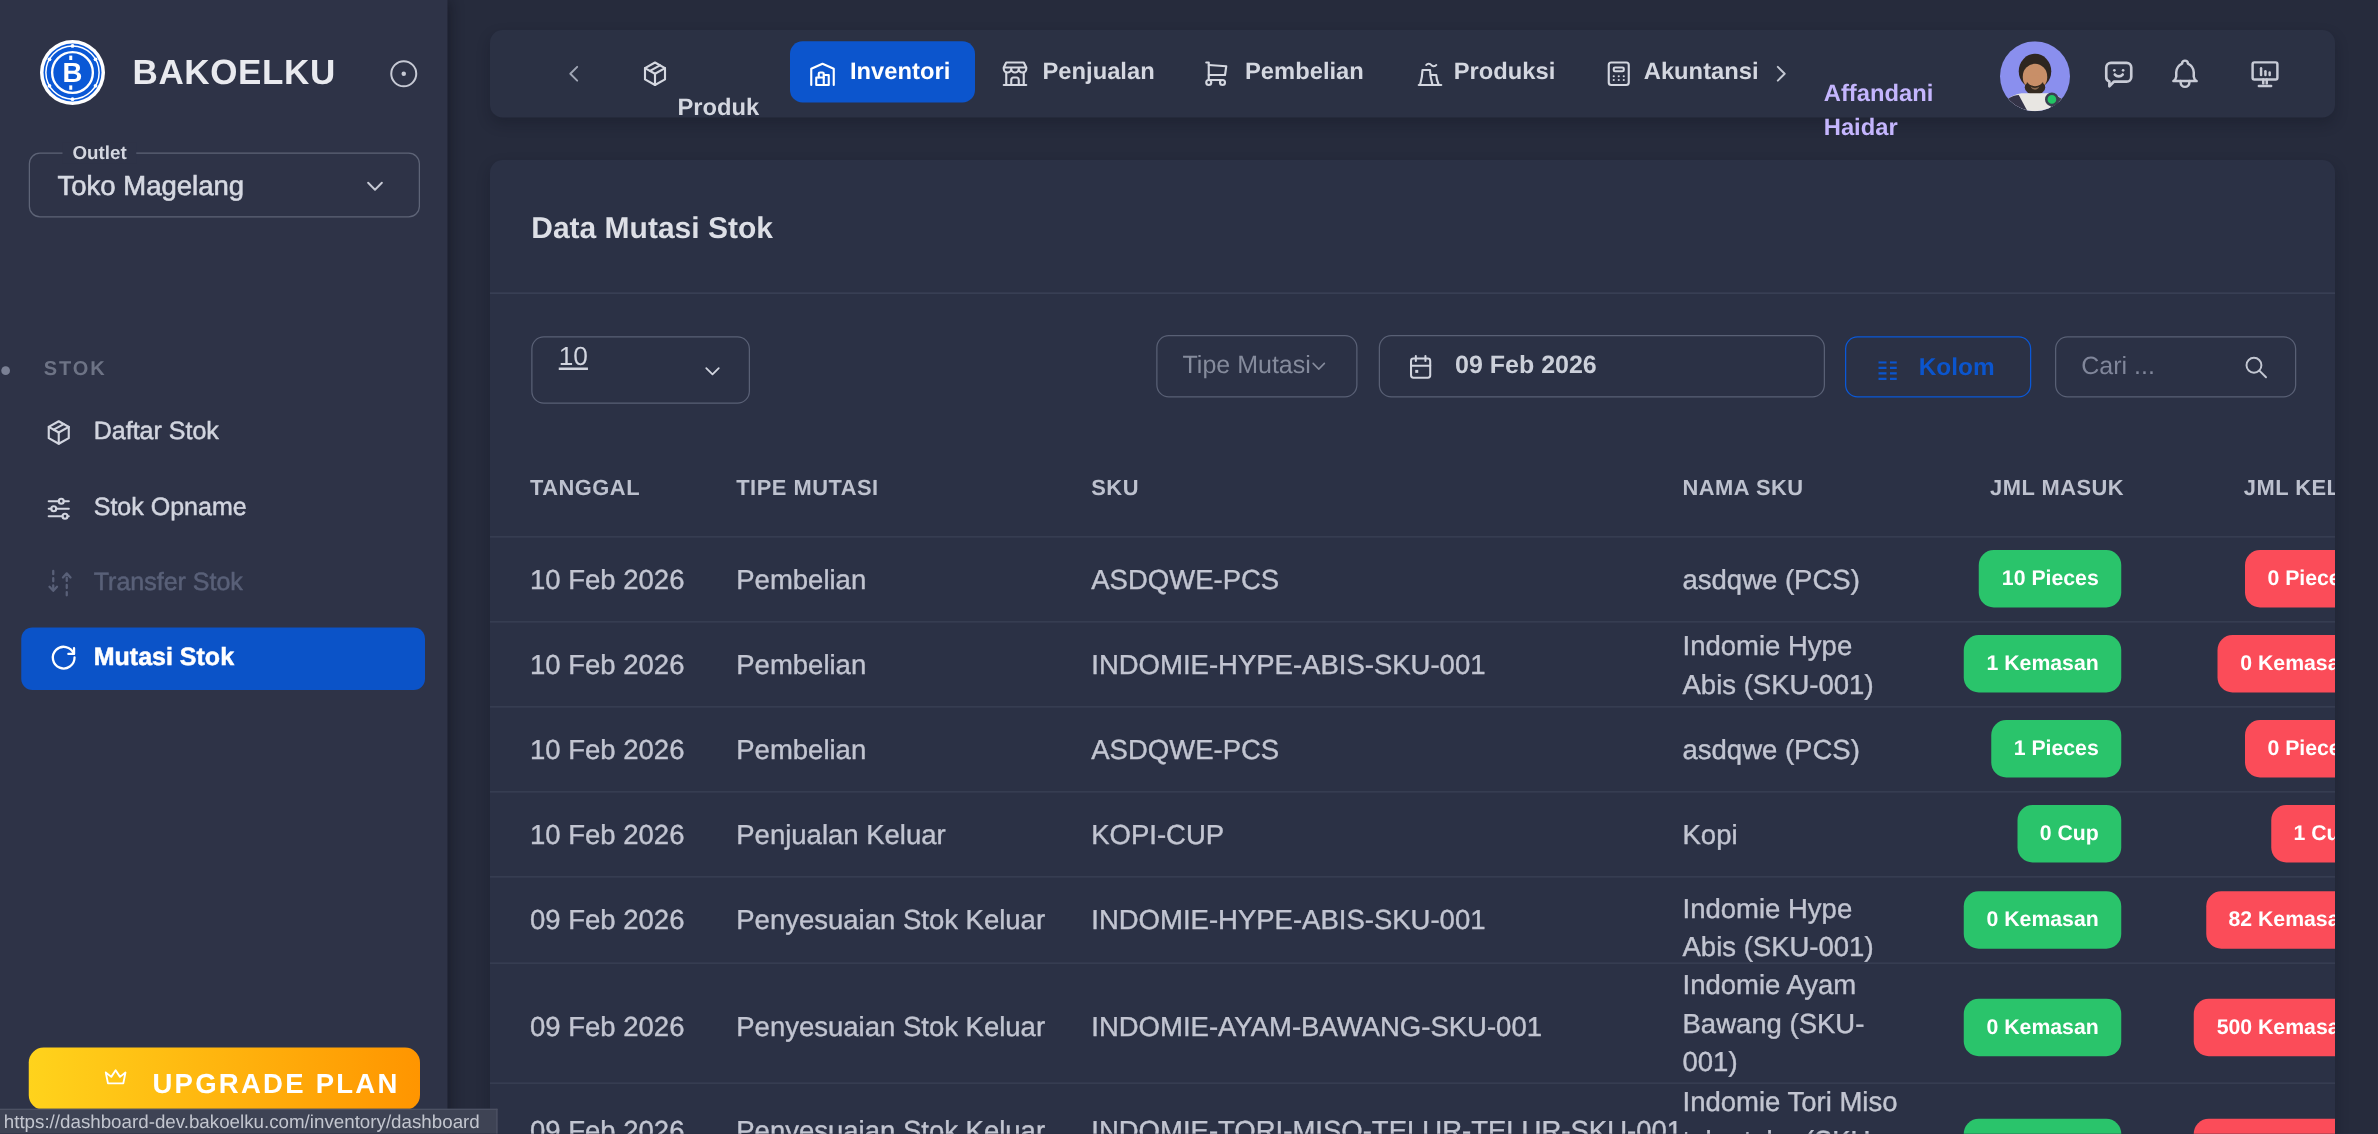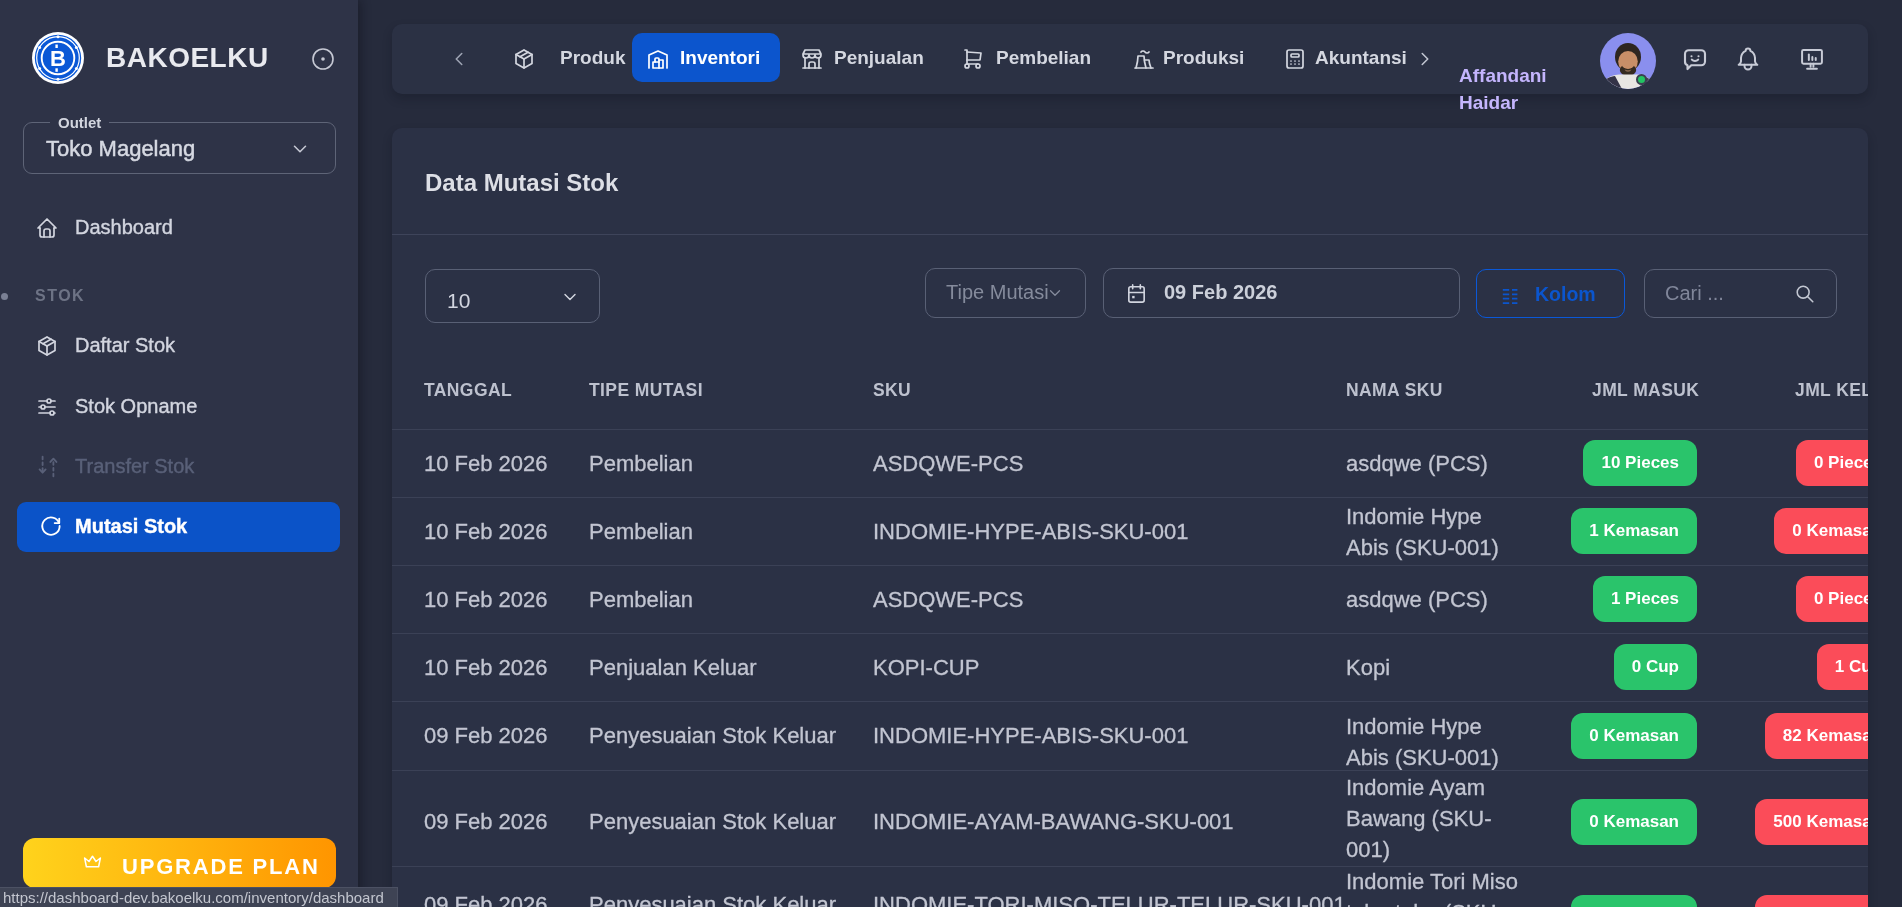--- a/index.html
+++ b/index.html
@@ -82,28 +82,20 @@
     </svg>
 
   <div class="outlet">
     <div class="outlet-label">Outlet</div>
     <div class="outlet-val">Toko Magelang</div>
     <svg class="outlet-chev ic" width="22" height="22" viewBox="0 0 24 24">
         <path d="M6 9l6 6l6 -6"></path>
       </svg>
   </div>
 
-  <div class="mi" style="top:203px;">
-    <svg class="micon ic" width="24" height="24" viewBox="0 0 24 24">
-        <path d="M5 12l-2 0l9 -9l9 9l-2 0"></path>
-        <path d="M5 12v7a2 2 0 0 0 2 2h10a2 2 0 0 0 2 -2v-7"></path>
-        <path d="M9 21v-6a2 2 0 0 1 2 -2h2a2 2 0 0 1 2 2v6"></path>
-      </svg>
-    <div class="mtxt">Dashboard</div>
-  </div>
 
   <div class="sdot"></div>
   <div class="mlabel">STOK</div>
 
   <div class="mi" style="top:382px;">
     <svg class="micon ic" width="24" height="24" viewBox="0 0 24 24">
         <circle cx="14" cy="6" r="2"></circle>
         <path d="M4 6l8 0"></path>
         <path d="M16 6l4 0"></path>
         <circle cx="8" cy="12" r="2"></circle>
@@ -160,21 +152,21 @@
     </svg>
 
   <div class="nitem" style="left:120px;">
     <svg class="nicon ic" width="24" height="24" viewBox="0 0 24 24">
         <path d="M12 3l8 4.5l0 9l-8 4.5l-8 -4.5l0 -9l8 -4.5"></path>
         <path d="M12 12l8 -4.5"></path>
         <path d="M12 12l0 9"></path>
         <path d="M12 12l-8 -4.5"></path>
         <path d="M16 5.25l-8 4.5"></path>
       </svg>
-    <div class="ntxt" style="left:48px;">Produk</div>
+    <div class="ntxt" style="left:30px;margin-top:29px;">Produk</div>
   </div>
 
   <div class="pill"></div>
   <div class="nitem" style="left:254px; color:#fff;">
     <svg class="nicon ic" width="24" height="24" viewBox="0 0 24 24">
         <path d="M3 21v-13l9 -4l9 4v13"></path>
         <path d="M13 13h4v8h-10v-6h6"></path>
         <path d="M13 21v-9a1 1 0 0 0 -1 -1h-2a1 1 0 0 0 -1 1v3"></path>
       </svg>
     <div class="ntxt" style="left:34px; color:#fff;">Inventori</div>
@@ -272,21 +264,21 @@
       <path d="M13.2 16v2.6"></path>
       <path d="M7.8 20.4h8.4"></path>
     </svg>
 </div>
 
 <div class="card">
   <div class="ctitle">Data Mutasi Stok</div>
   <div class="cdiv"></div>
 
   <div class="fbox" style="left:33px; top:141px; width:175px; height:54px;">
-    <div class="abs" style="left:21px; top:19px; font-size:21px;">10</div>
+    <div class="abs" style="left:21px; top:4px; font-size:21px;text-decoration:underline;">10</div>
     <svg class="abs ic" style="right:19px; top:17px;" width="20" height="20" viewBox="0 0 24 24" stroke-width="2">
         <path d="M6 9l6 6l6 -6"></path>
       </svg>
   </div>
   <div class="fbox" style="left:533px; top:140px; width:161px; height:50px; color:#858b9c;">
     <div class="abs" style="left:20px; top:12px; font-size:20px;">Tipe Mutasi</div>
     <svg class="abs ic" style="right:21px; top:15px;" width="18" height="18" viewBox="0 0 24 24" stroke-width="2">
         <path d="M6 9l6 6l6 -6"></path>
       </svg>
   </div>

